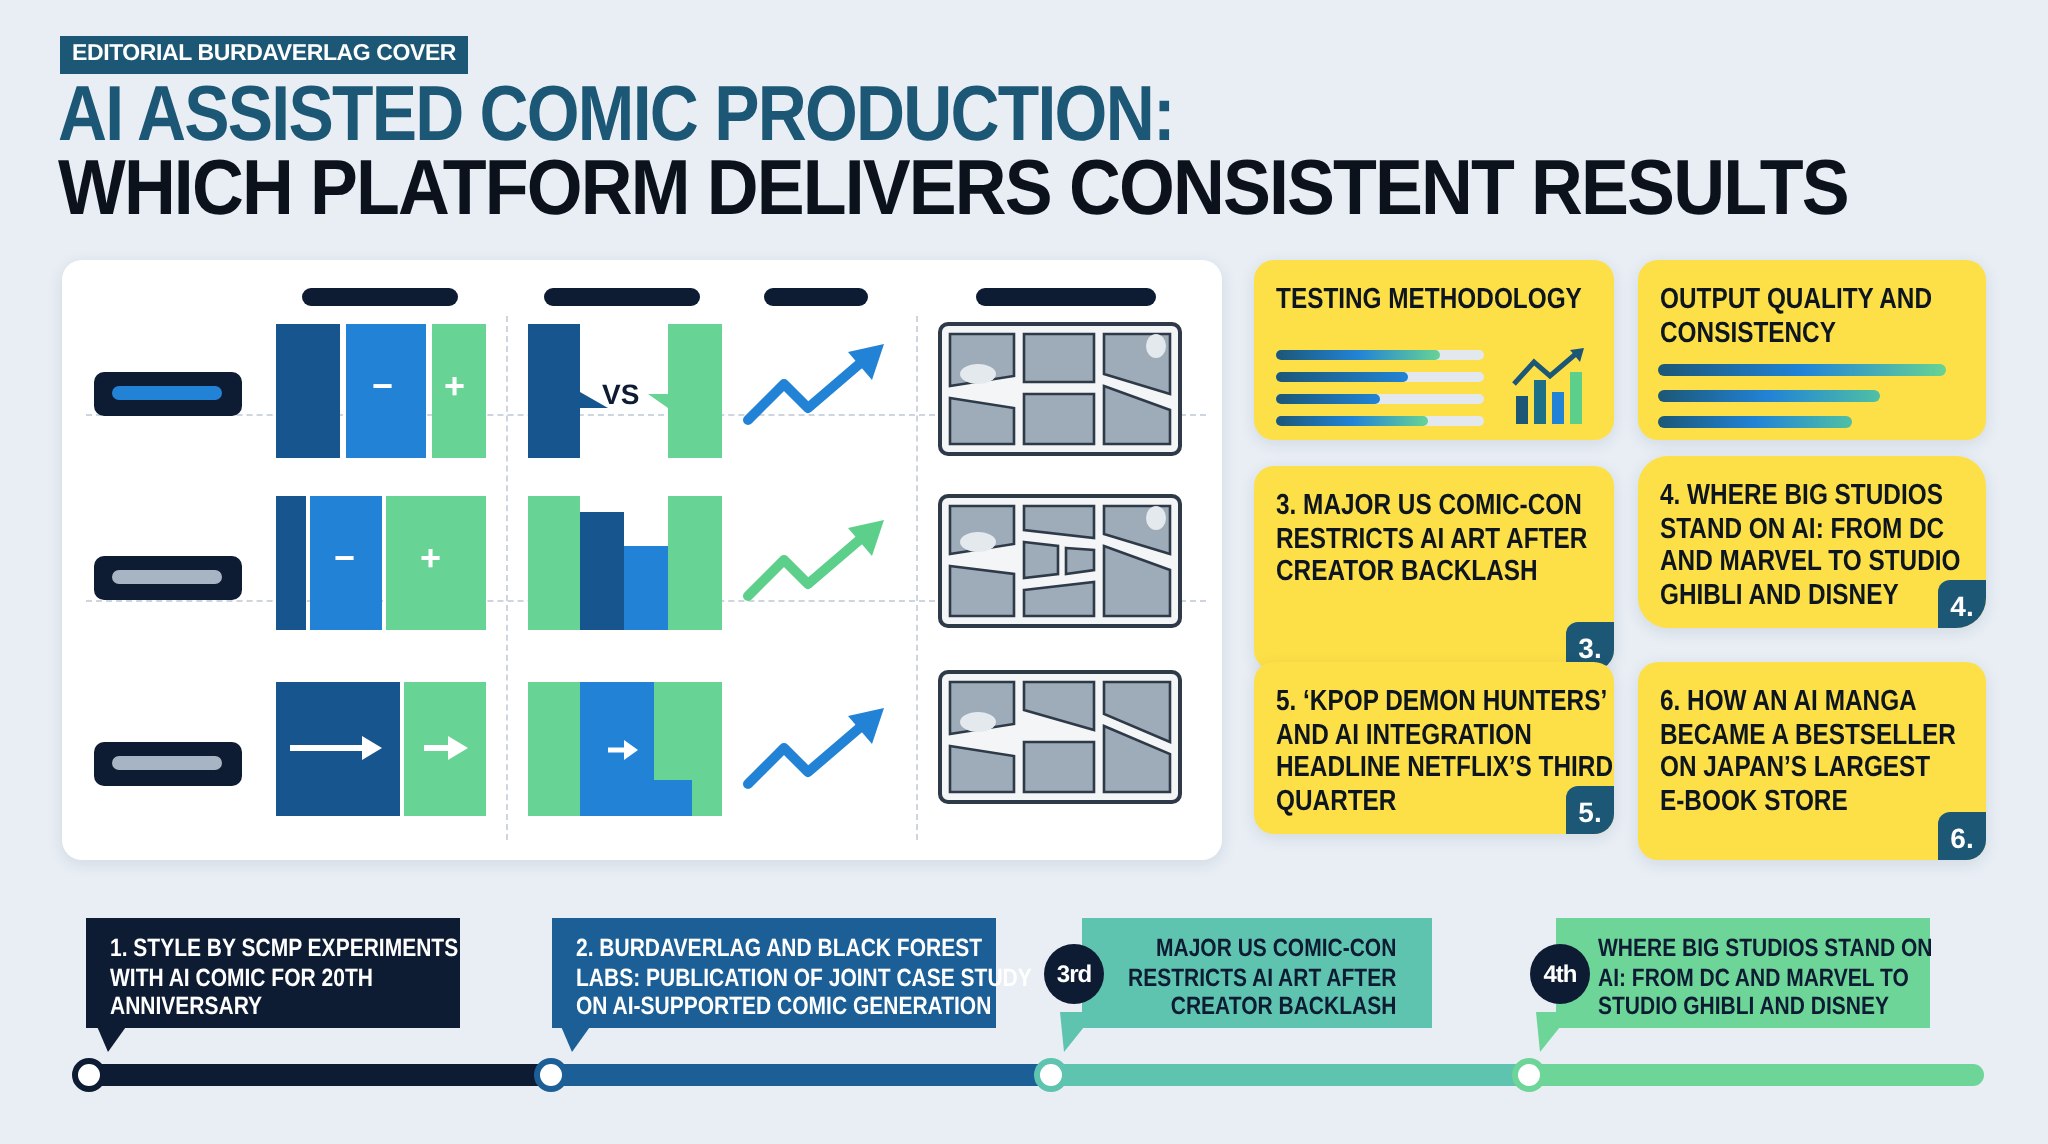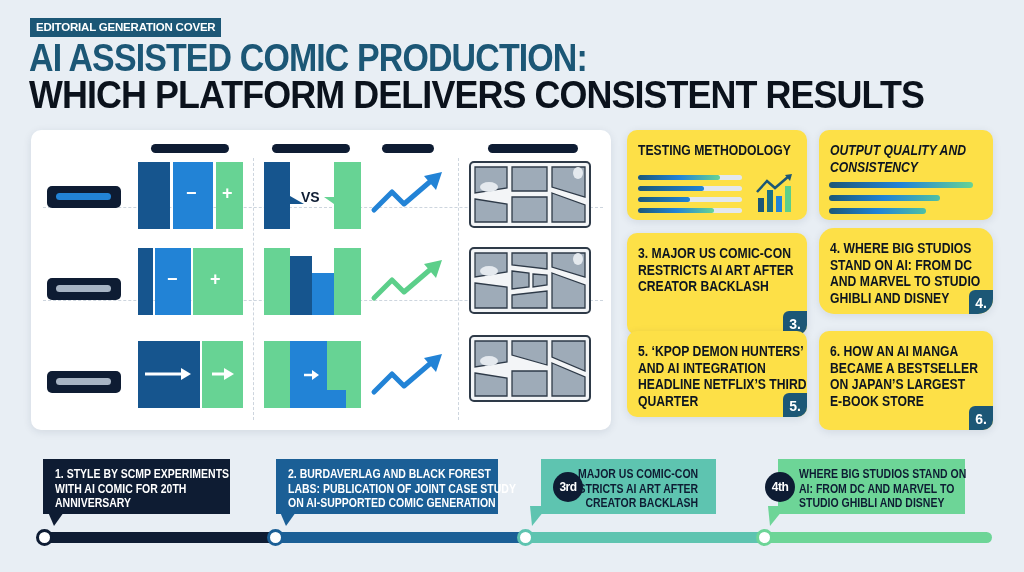--- a/index.html
+++ b/index.html
@@ -77,21 +77,21 @@
   .tail { position: absolute; width: 0; height: 0; }
   .ord {
     position: absolute; width: 30px; height: 30px; border-radius: 50%;
     background: #0e1c33; color: #fff; font-weight: 700; font-size: 12px;
     text-align: center; line-height: 30px; letter-spacing: -0.5px;
   }
 </style>
 </head>
 <body>
 
-<div class="tag">EDITORIAL GENERATION COVER</div>
+<div class="tag">EDITORIAL BURDAVERLAG COVER</div>
 <div class="title1">AI ASSISTED COMIC PRODUCTION:</div>
 <div class="title2">WHICH PLATFORM DELIVERS CONSISTENT RESULTS</div>
 
 <div class="panel">
 
   <div class="hbar" style="left:120px;top:14px;width:78px;"></div>
   <div class="hbar" style="left:241px;top:14px;width:78px;"></div>
   <div class="hbar" style="left:351px;top:14px;width:52px;"></div>
   <div class="hbar" style="left:457px;top:14px;width:90px;"></div>
 
@@ -219,21 +219,21 @@
   <svg style="position:absolute;left:128px;top:44px;" width="40" height="40" viewBox="0 0 40 40">
     <rect x="3" y="24" width="6" height="14" fill="#1c5776"></rect>
     <rect x="12" y="16" width="6" height="22" fill="#1c6f86"></rect>
     <rect x="21" y="22" width="6" height="16" fill="#2283d6"></rect>
     <rect x="30" y="12" width="6" height="26" fill="#5ccf8a"></rect>
     <polyline points="2,18 12,7 20,14 34,2" fill="none" stroke="#1c5776" stroke-width="2.5"></polyline>
     <polygon points="30,1 37,0 35,7" fill="#1c5776"></polygon>
   </svg>
 </div>
 
-<div class="card" style="left:819px;top:130px;width:174px;height:90px;font-style:italic;">
+<div class="card" style="left:819px;top:130px;width:174px;height:90px;">
   <div class="card-title" style="white-space:pre;">OUTPUT QUALITY AND
 CONSISTENCY</div>
   <div class="gbar" style="left:10px;top:52px;width:144px;height:6px;background:linear-gradient(90deg,#1c5776,#2283d6,#67d394);"></div>
   <div class="gbar" style="left:10px;top:65px;width:111px;height:6px;background:linear-gradient(90deg,#1c5776,#2283d6,#4fc0a4);"></div>
   <div class="gbar" style="left:10px;top:78px;width:97px;height:6px;background:linear-gradient(90deg,#1c5776,#2283d6,#4fc0a4);"></div>
 </div>
 
 <div class="card" style="left:627px;top:233px;width:180px;height:102px;">
   <div class="card-title" style="white-space:pre;">3. MAJOR US COMIC-CON
 RESTRICTS AI ART AFTER
@@ -288,21 +288,21 @@
 ON AI-SUPPORTED COMIC GENERATION</div>
 </div>
 <div class="tail" style="left:280px;top:512px;border-left:6px solid transparent;border-right:10px solid transparent;border-top:14px solid #1b5f96;"></div>
 
 <div class="bubble" style="left:541px;width:175px;background:#5ec4b0;text-align:right;">
   <div class="bubble-text" style="left:23px;color:#0e1c33;white-space:pre;">MAJOR US COMIC-CON
 RESTRICTS AI ART AFTER
 CREATOR BACKLASH</div>
 </div>
 <div class="tail" style="left:530px;top:506px;border-left:2px solid transparent;border-right:16px solid transparent;border-top:20px solid #5ec4b0;"></div>
-<div class="ord" style="left:553px;top:472px;">3rd</div>
+<div class="ord" style="left:522px;top:472px;">3rd</div>
 
 <div class="bubble" style="left:778px;width:187px;background:#6dd597;">
   <div class="bubble-text" style="left:21px;color:#0e1c33;white-space:pre;">WHERE BIG STUDIOS STAND ON
 AI: FROM DC AND MARVEL TO
 STUDIO GHIBLI AND DISNEY</div>
 </div>
 <div class="tail" style="left:768px;top:506px;border-left:2px solid transparent;border-right:16px solid transparent;border-top:20px solid #6dd597;"></div>
 <div class="ord" style="left:765px;top:472px;">4th</div>
 
 </body></html>

